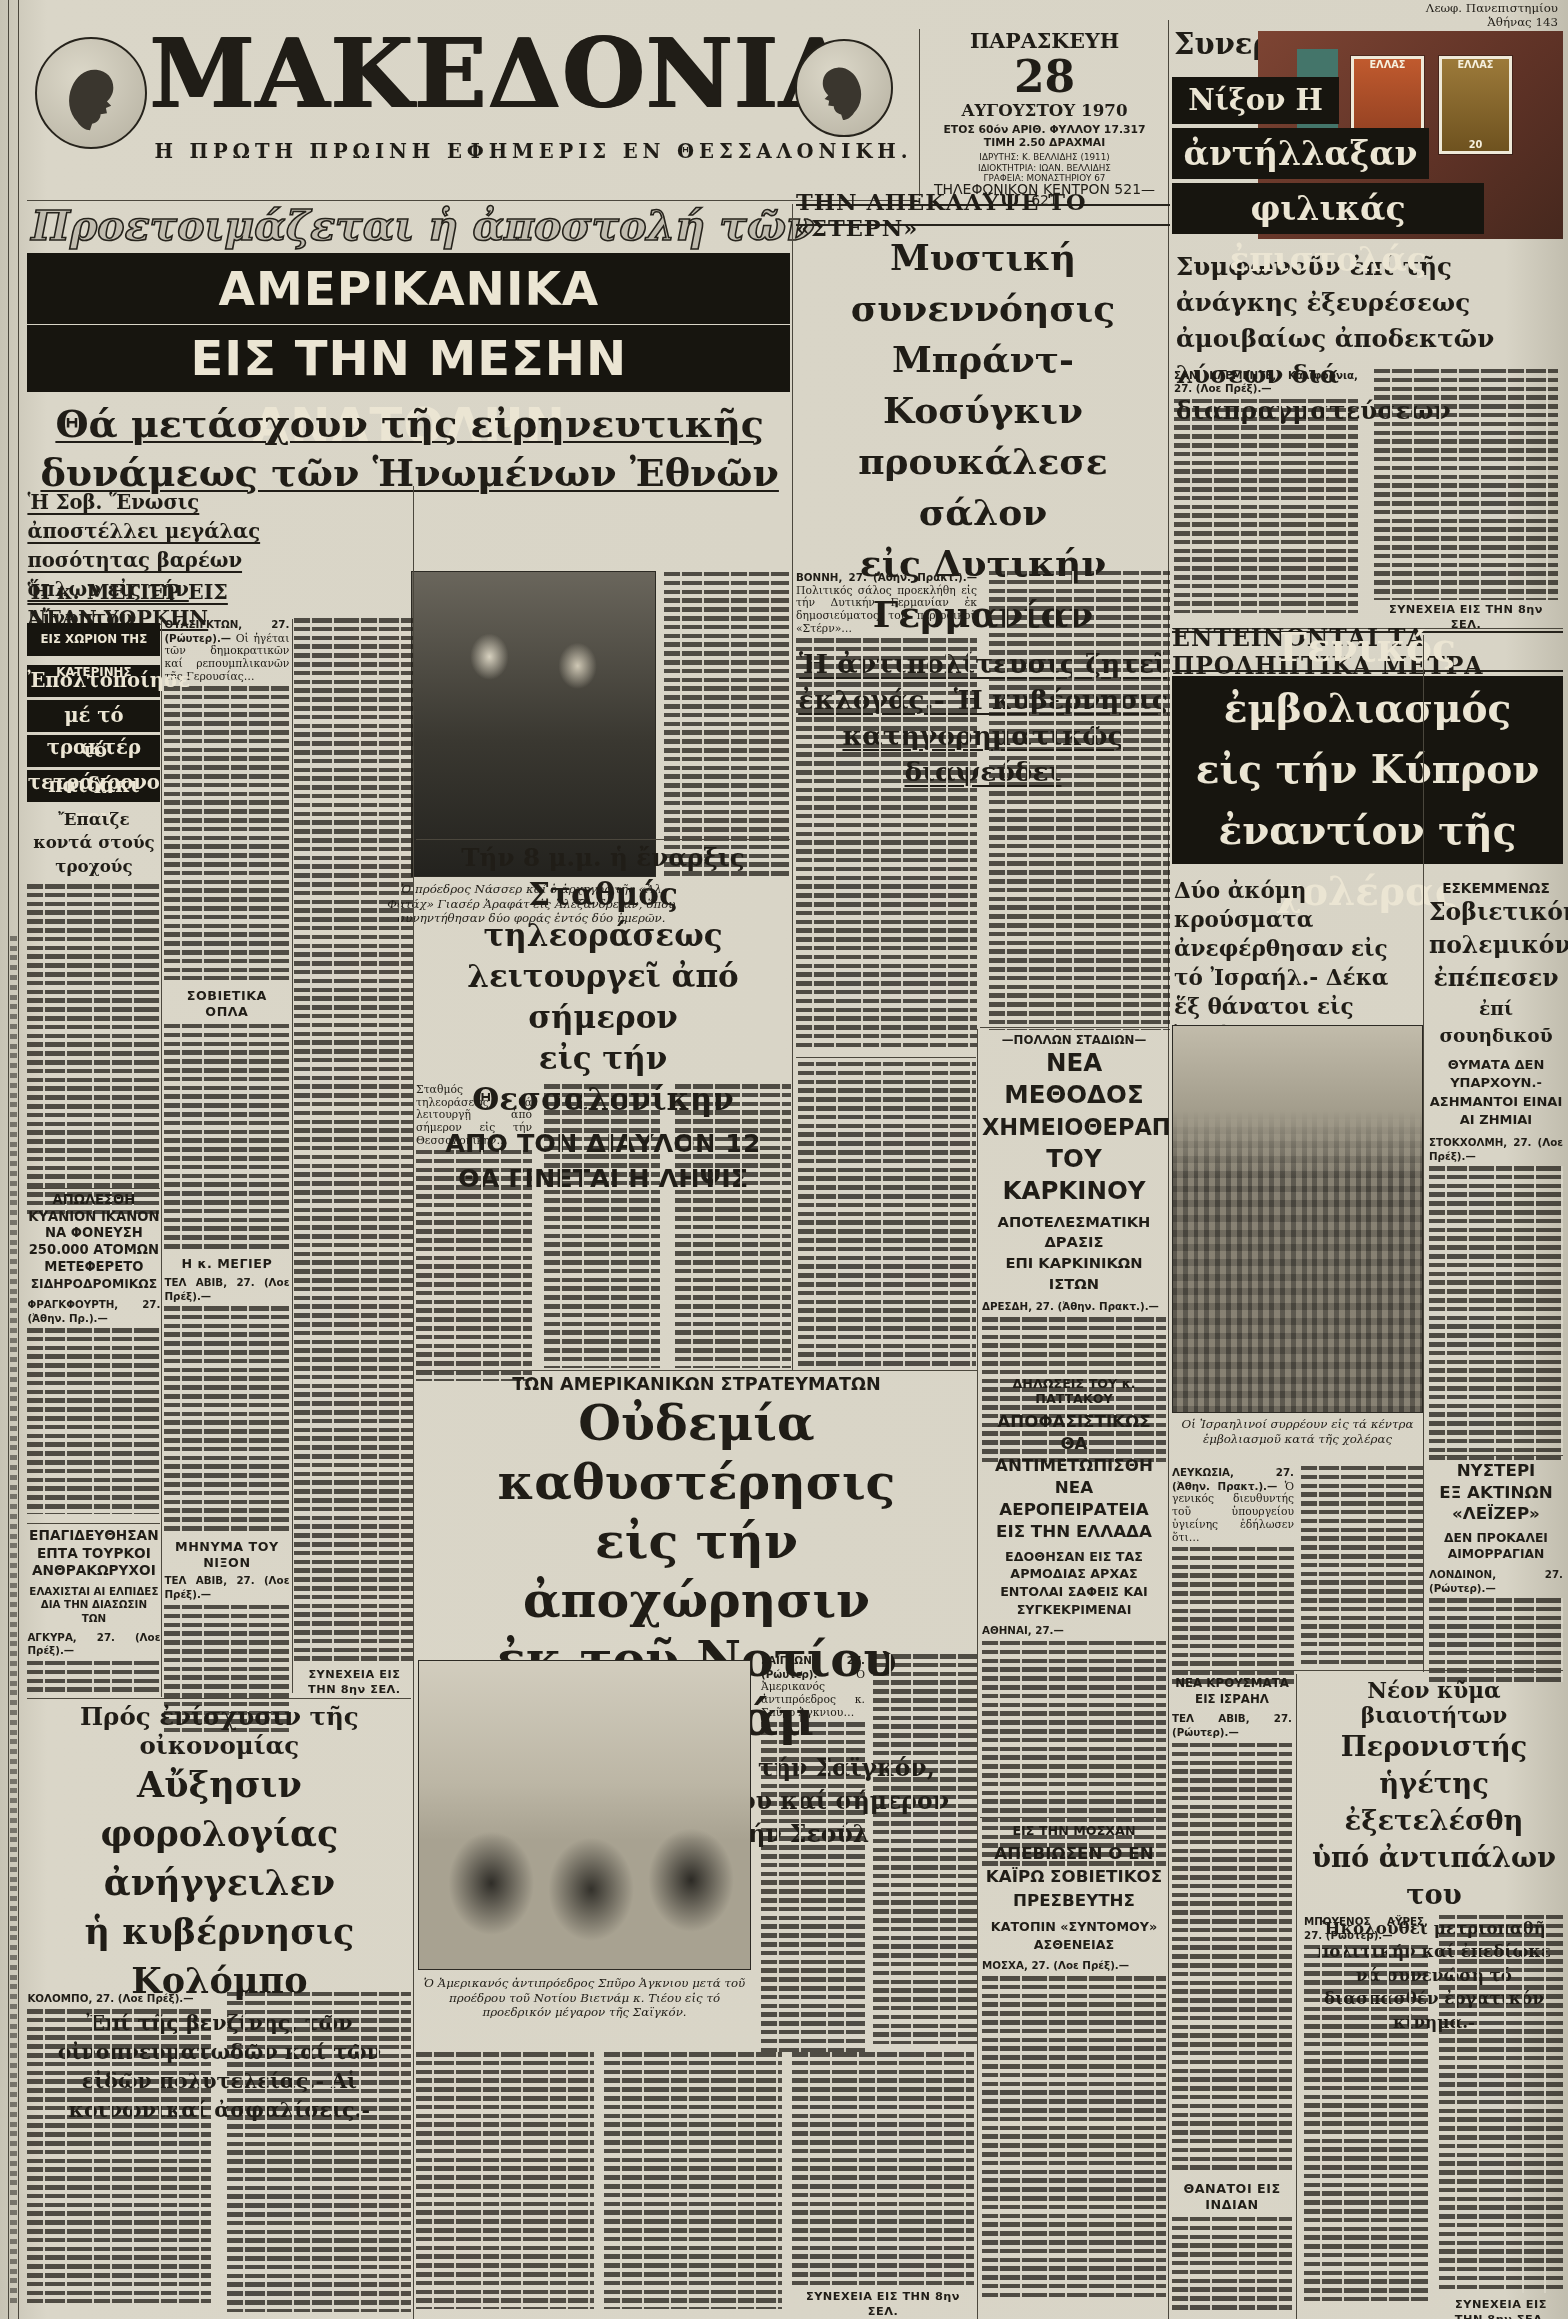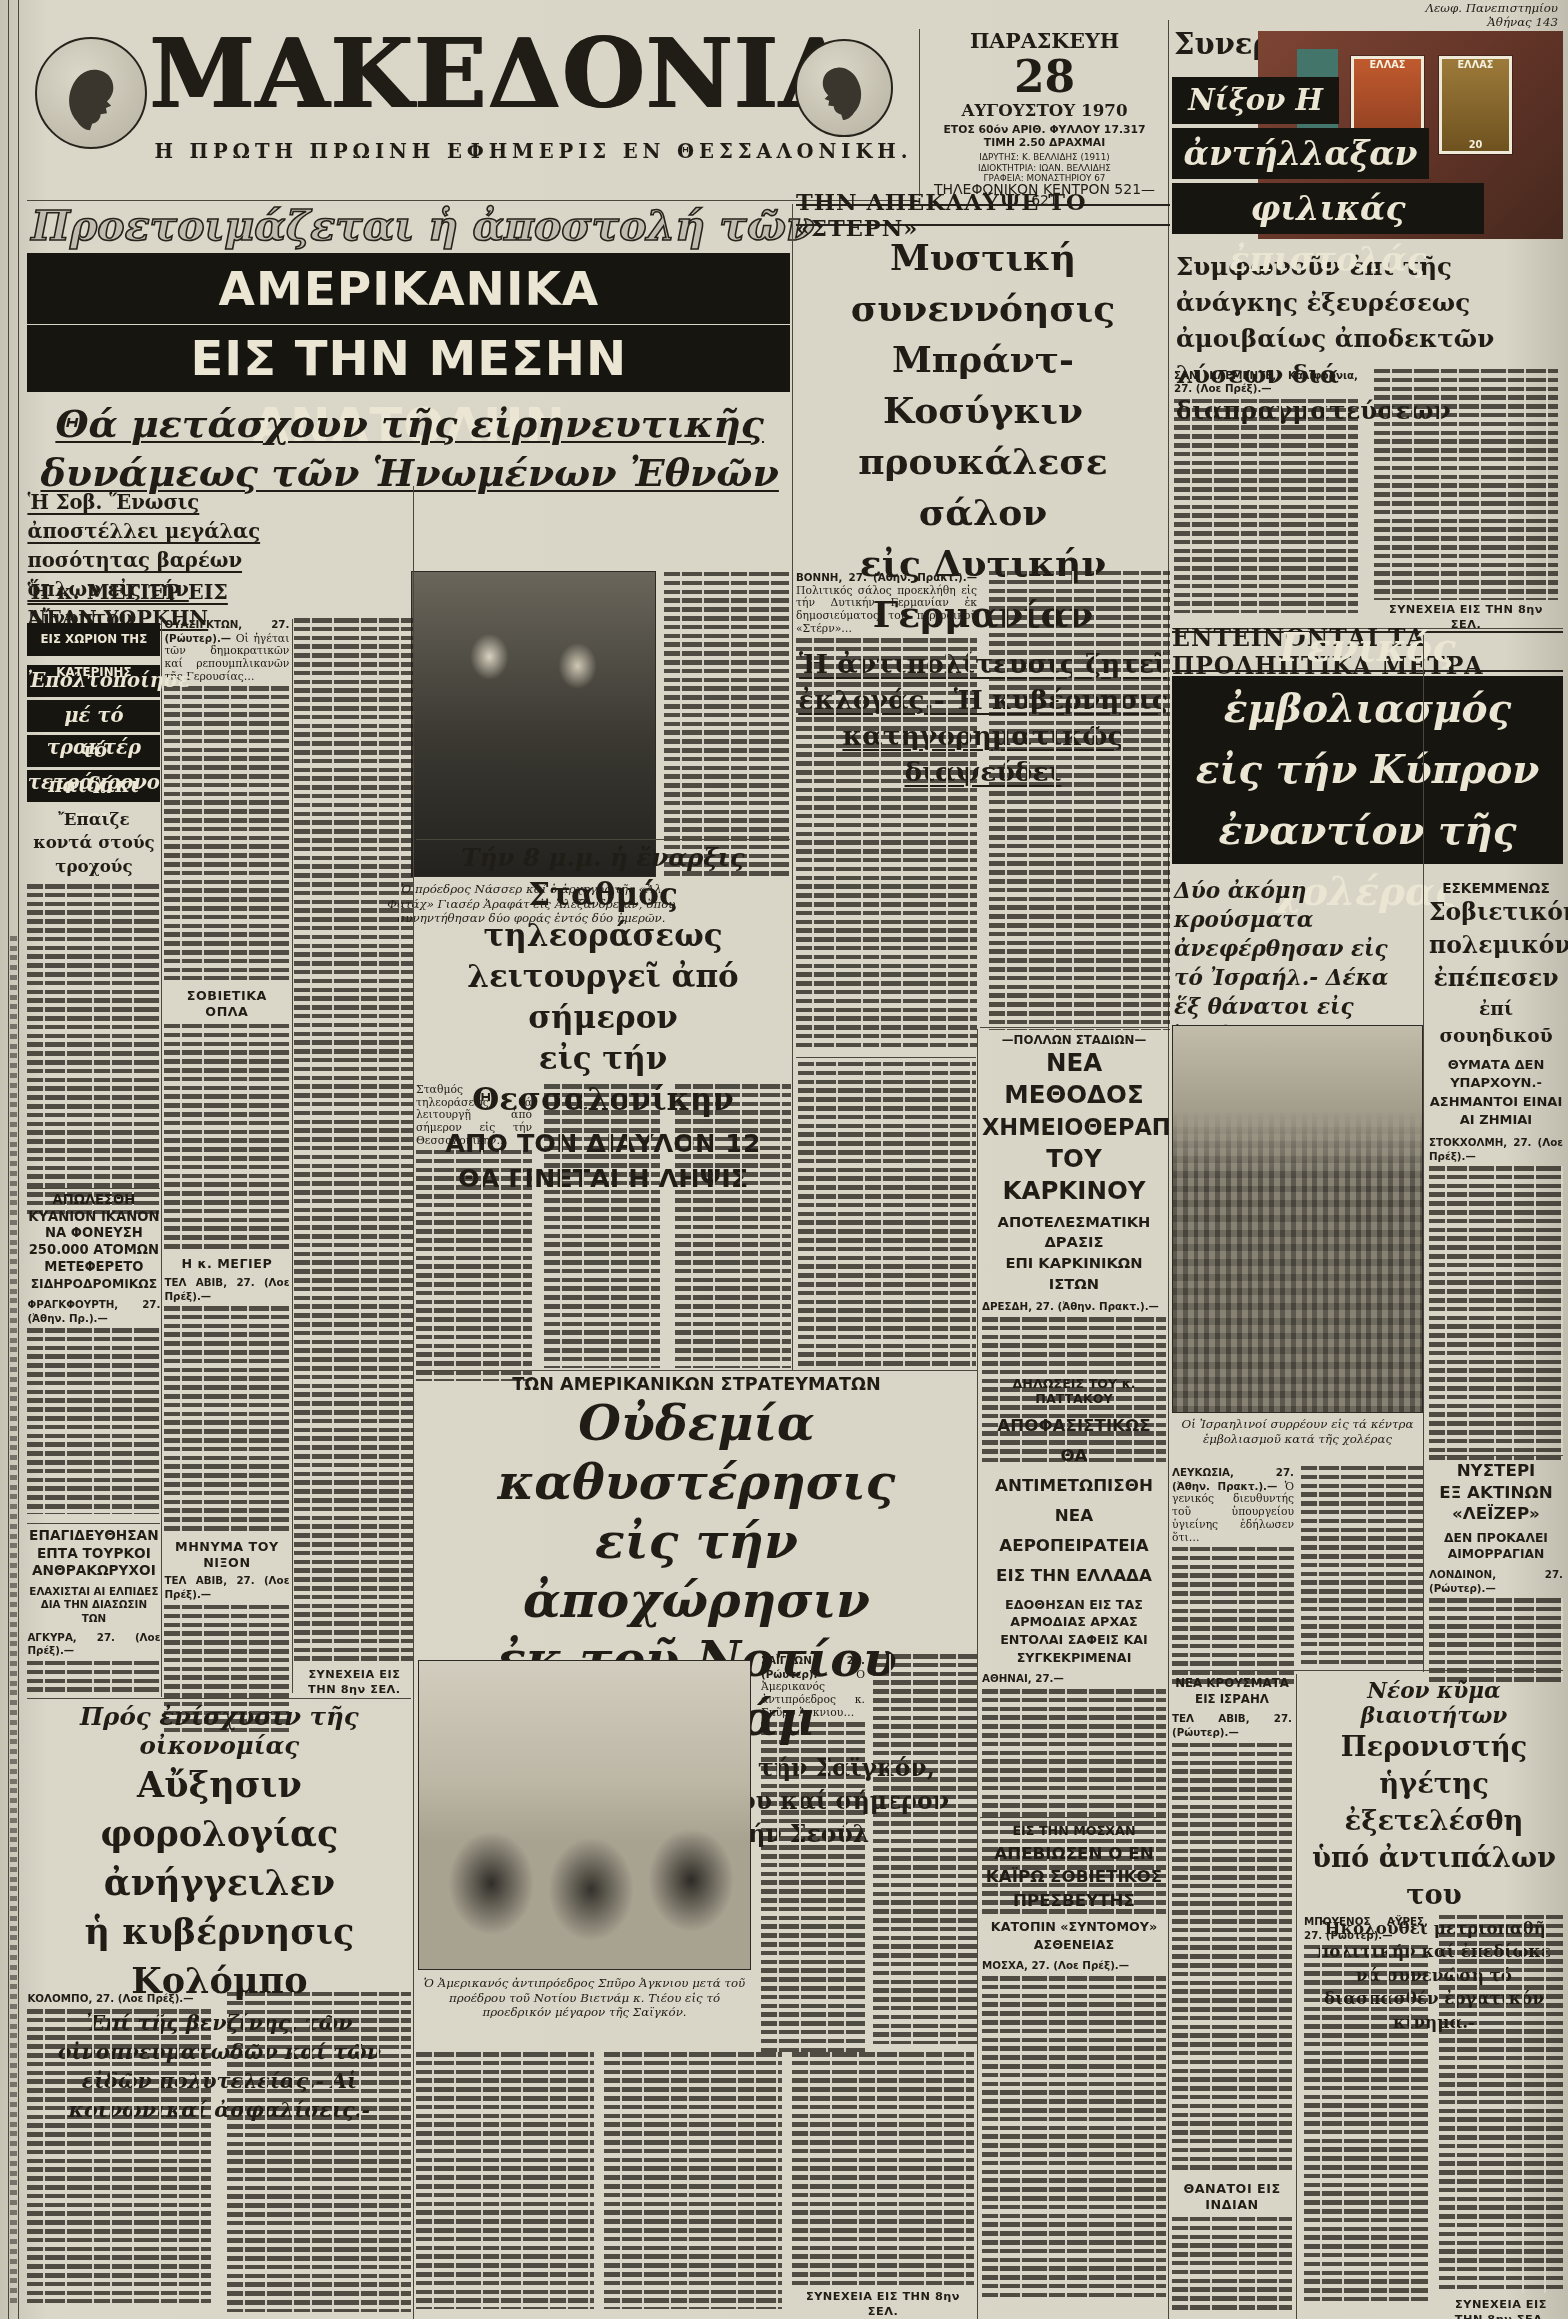--- a/index.html
+++ b/index.html
@@ -3,21 +3,21 @@
 <meta charset="utf-8">
 <style>
 *{margin:0;padding:0;box-sizing:border-box}
 html,body{background:#6f6b61}
 #paper{position:relative;width:1568px;height:2319px;margin:0 auto;color:#201d17;
   font-family:"DejaVu Serif","Liberation Serif",serif;
   background:linear-gradient(90deg,#c7c3b4 0,#dad6c8 3%,#d8d4c6 96%,#c1bdae 100%),#d8d4c6;
   overflow:hidden}
 .abs{position:absolute}
 .ctr{text-align:center}
-.i{font-style:italic}
+.i{}
 .b{font-weight:700}
 .sans{font-family:"DejaVu Sans","Liberation Sans",sans-serif}
 .rev{background:#17150f;color:#ebe5d3;text-align:center}
 .rule-v{position:absolute;width:1px;background:#4b473d}
 .rule-h{position:absolute;height:1px;background:#4b473d}
 .gtxt{background-image:
  repeating-linear-gradient(90deg,rgba(216,212,198,0) 0 15.7px,rgba(216,212,198,.95) 15.7px 17.6px,rgba(216,212,198,0) 17.6px 38px,rgba(216,212,198,.95) 38px 40px,rgba(216,212,198,0) 40px 65px,rgba(216,212,198,.95) 65px 67px),
  repeating-linear-gradient(180deg,rgba(33,30,24,.75) 0 4.5px,rgba(33,30,24,0) 4.5px 8.8px)}
 .dl{font-size:10.8px;line-height:12.7px;text-align:justify;margin-bottom:2.9px}
 .dl b{font-family:"DejaVu Sans","Liberation Sans",sans-serif;font-size:10.3px}
@@ -249,21 +249,21 @@
     <div class="abs gtxt" style="left:0;top:678px;width:178px;height:257px"></div>
     <div class="abs gtxt" style="left:188px;top:678px;width:178px;height:257px"></div>
     <div class="abs" style="left:376px;top:678px;width:182px;height:257px">
       <div class="gtxt" style="height:233px;margin-bottom:4.9px"></div>
       <div class="cont">ΣΥΝΕΧΕΙΑ ΕΙΣ ΤΗΝ 8ην ΣΕΛ.</div>
     </div>
   </section>
 
   <section class="abs ctr" style="left:982px;top:1376px;width:184px;height:437px">
     <div class="b sans" style="font-size:12.7px">ΔΗΛΩΣΕΙΣ ΤΟΥ κ. ΠΑΤΤΑΚΟΥ</div>
-    <div class="b sans" style="font-size:16.7px;line-height:30px;margin-top:3.9px">ΑΠΟΦΑΣΙΣΤΙΚΩΣ ΘΑ ΑΝΤΙΜΕΤΩΠΙΣΘΗ ΝΕΑ ΑΕΡΟΠΕΙΡΑΤΕΙΑ ΕΙΣ ΤΗΝ ΕΛΛΑΔΑ</div>
+    <div class="b sans" style="font-size:16.7px;line-height:22px;margin-top:3.9px">ΑΠΟΦΑΣΙΣΤΙΚΩΣ ΘΑ ΑΝΤΙΜΕΤΩΠΙΣΘΗ ΝΕΑ ΑΕΡΟΠΕΙΡΑΤΕΙΑ ΕΙΣ ΤΗΝ ΕΛΛΑΔΑ</div>
     <div class="b sans" style="font-size:12.7px;line-height:17.6px;margin:5.9px 0">ΕΔΟΘΗΣΑΝ ΕΙΣ ΤΑΣ ΑΡΜΟΔΙΑΣ ΑΡΧΑΣ ΕΝΤΟΛΑΙ ΣΑΦΕΙΣ ΚΑΙ ΣΥΓΚΕΚΡΙΜΕΝΑΙ</div>
     <p class="dl" style="text-align:justify"><b>ΑΘΗΝΑΙ, 27.—</b></p>
     <div class="gtxt" style="height:225px"></div>
   </section>
 
   <div class="rule-h" style="left:980px;top:1817px;width:186px"></div>
   <section class="abs ctr" style="left:982px;top:1823px;width:184px;height:492px">
     <div class="b sans" style="font-size:12.7px">ΕΙΣ ΤΗΝ ΜΟΣΧΑΝ</div>
     <div class="b sans" style="font-size:16.7px;line-height:23.5px;margin-top:3.9px">ΑΠΕΒΙΩΣΕΝ Ο ΕΝ ΚΑΪΡΩ ΣΟΒΙΕΤΙΚΟΣ ΠΡΕΣΒΕΥΤΗΣ</div>
     <div class="b sans" style="font-size:12.7px;line-height:17.6px;margin:5.9px 0">ΚΑΤΟΠΙΝ «ΣΥΝΤΟΜΟΥ» ΑΣΘΕΝΕΙΑΣ</div>

